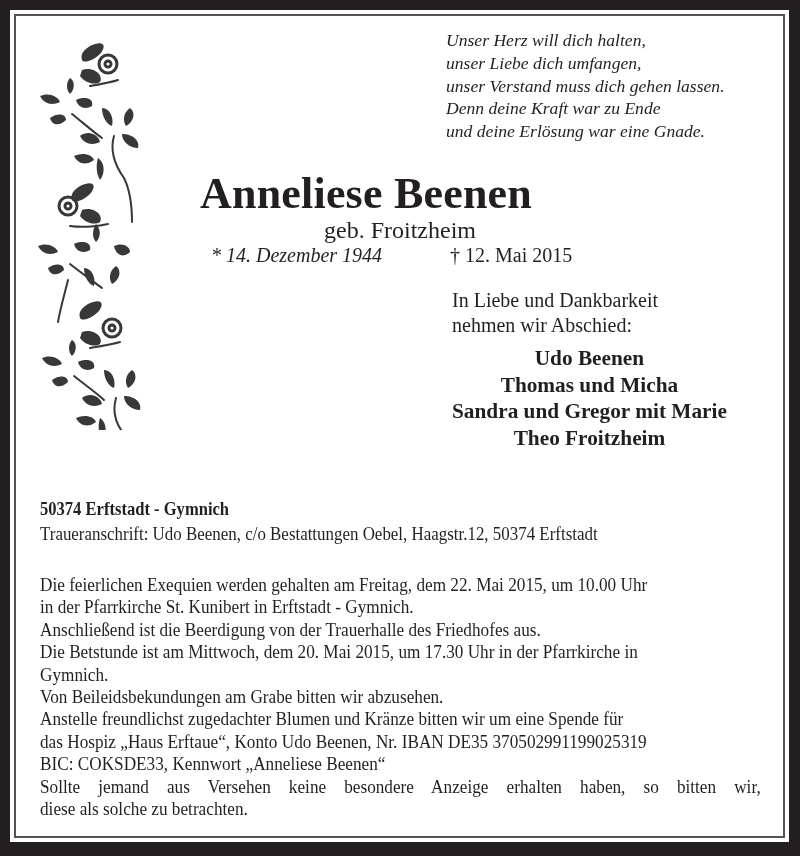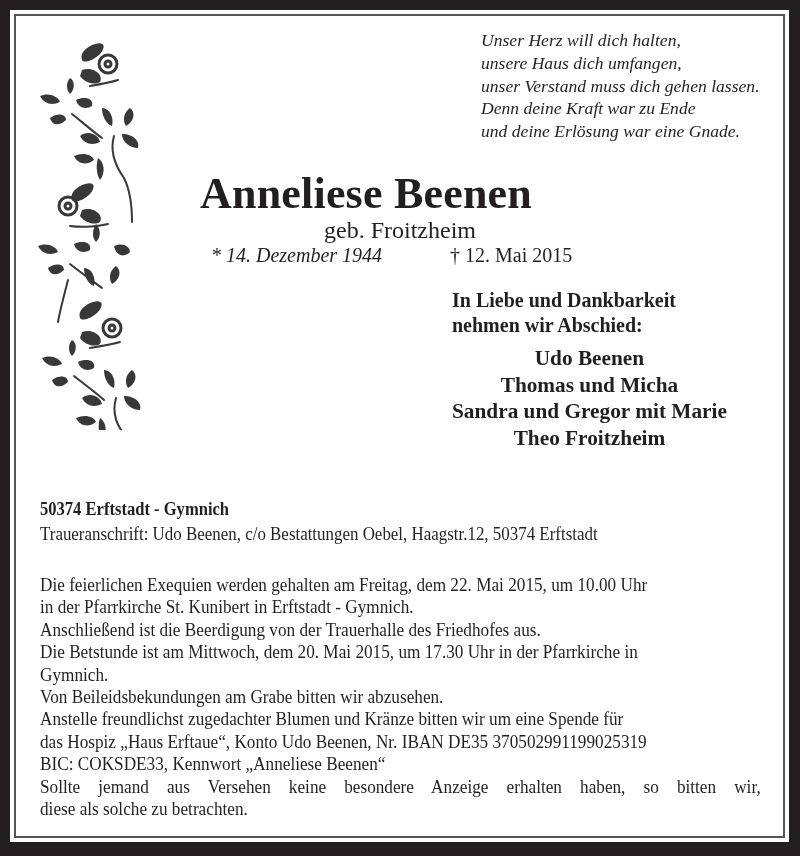--- a/index.html
+++ b/index.html
@@ -41,21 +41,20 @@
       height: 400px;
     }
     .poem {
       position: absolute;
       left: 446px;
       top: 29px;
       font-style: italic;
       font-size: 17.6px;
       line-height: 22.8px;
       white-space: nowrap;
-      margin-left: 35px;
     }
     .poem div { display: block; }
     .name {
       position: absolute;
       left: 200px;
       top: 168px;
       width: 400px;
       font-weight: bold;
       font-size: 44px;
       line-height: 52px;
@@ -80,21 +79,20 @@
     }
     .dates.birth { left: 211px; font-style: italic; }
     .dates.death { left: 450px; }
     .farewell {
       position: absolute;
       left: 452px;
       top: 288px;
       font-size: 20px;
       line-height: 25px;
       white-space: nowrap;
-      font-weight: bold;
     }
     .family {
       position: absolute;
       left: 452px;
       top: 345px;
       font-weight: bold;
       font-size: 21.3px;
       line-height: 26.6px;
       white-space: nowrap;
     }
@@ -205,21 +203,21 @@
     <path class="leaf" d="M62 110 C 70 104, 80 108, 82 116 C 74 120, 66 118, 62 110 Z"></path>
     <path class="leaf" d="M104 108 C 114 108, 122 114, 120 122 C 112 122, 104 116, 104 108 Z"></path>
     <path class="stem" d="M96 110 C 92 124, 96 136, 104 146 C 110 154, 112 160, 112 164"></path>
     <path class="leaf" d="M56 130 C 64 126, 74 128, 76 134 C 68 140, 60 138, 56 130 Z"></path>
     <path class="leaf" d="M80 130 C 86 134, 88 144, 82 152 C 78 146, 78 136, 80 130 Z"></path>
   </g>
 </svg>
 
 <div class="poem">
   <div>Unser Herz will dich halten,</div>
-  <div>unsere Haus dich umfangen,</div>
+  <div>unser Liebe dich umfangen,</div>
   <div>unser Verstand muss dich gehen lassen.</div>
   <div>Denn deine Kraft war zu Ende</div>
   <div>und deine Erlösung war eine Gnade.</div>
 </div>
 
 <div class="name">Anneliese Beenen</div>
 <div class="maiden">geb. Froitzheim</div>
 <div class="dates birth">* 14. Dezember 1944</div>
 <div class="dates death">† 12. Mai 2015</div>
 

